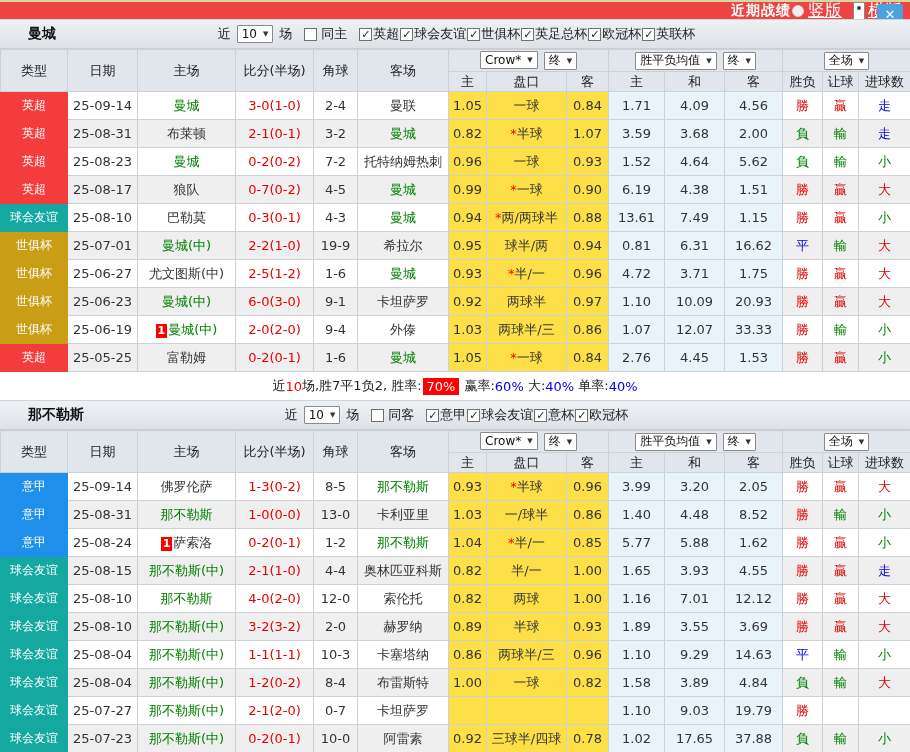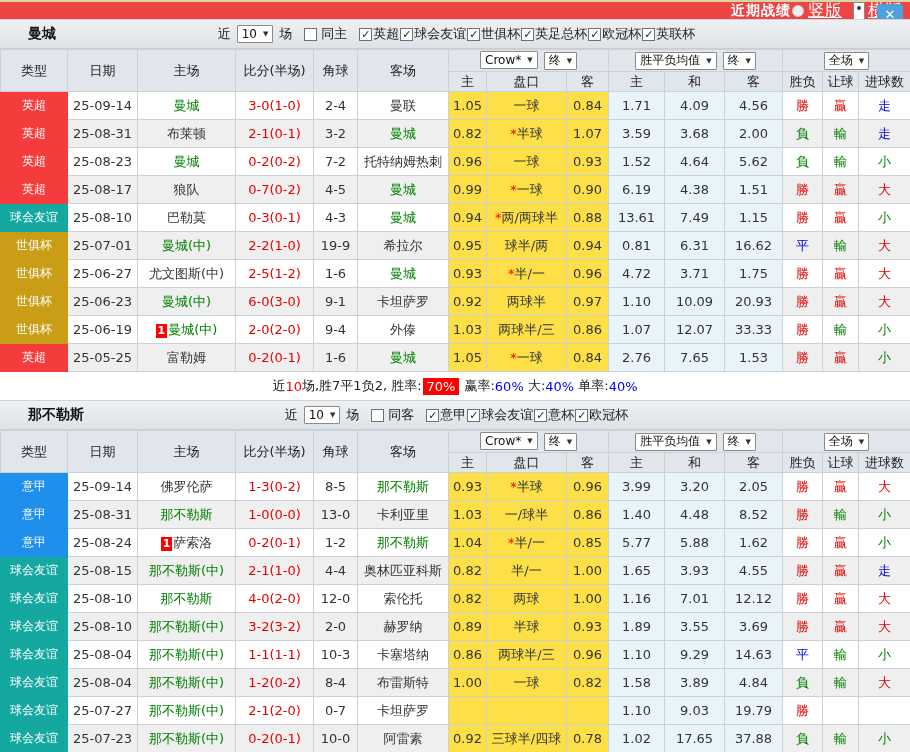--- a/index.html
+++ b/index.html
@@ -338,21 +338,21 @@
           <td class="type epl">英超</td>
           <td>25-05-25</td>
           <td><span>富勒姆</span></td>
           <td class="score"><span>0-2</span><span>(0-1)</span></td>
           <td>1-6</td>
           <td><span class="green">曼城</span></td>
           <td class="beige">1.05</td>
           <td class="beige"><span class="star">*</span><span>一球</span></td>
           <td class="beige">0.84</td>
           <td class="bluec">2.76</td>
-          <td class="bluec">7.65</td>
+          <td class="bluec">4.45</td>
           <td class="bluec">1.53</td>
           <td class="r">勝</td>
           <td class="r">贏</td>
           <td class="g">小</td>
         </tr>
       </tbody>
     </table>
     <div class="summary">
       <span>近</span>
       <span class="red">10</span>

